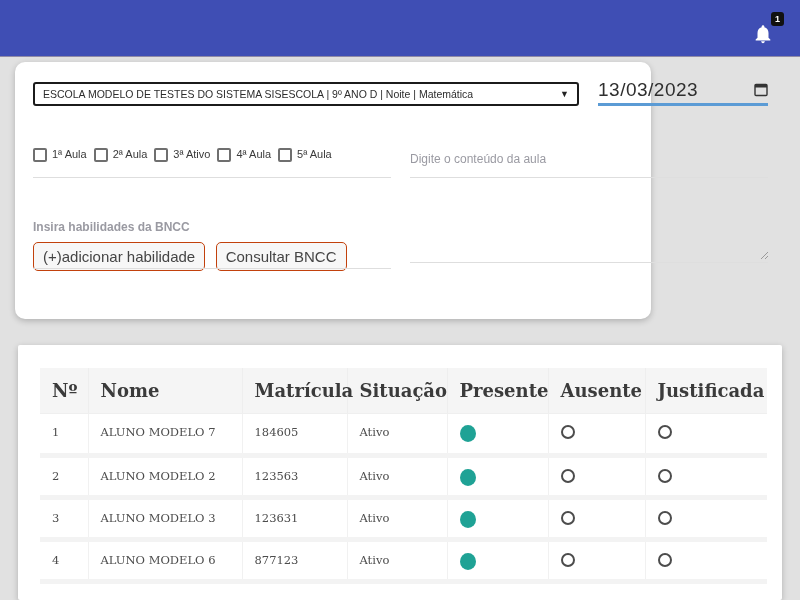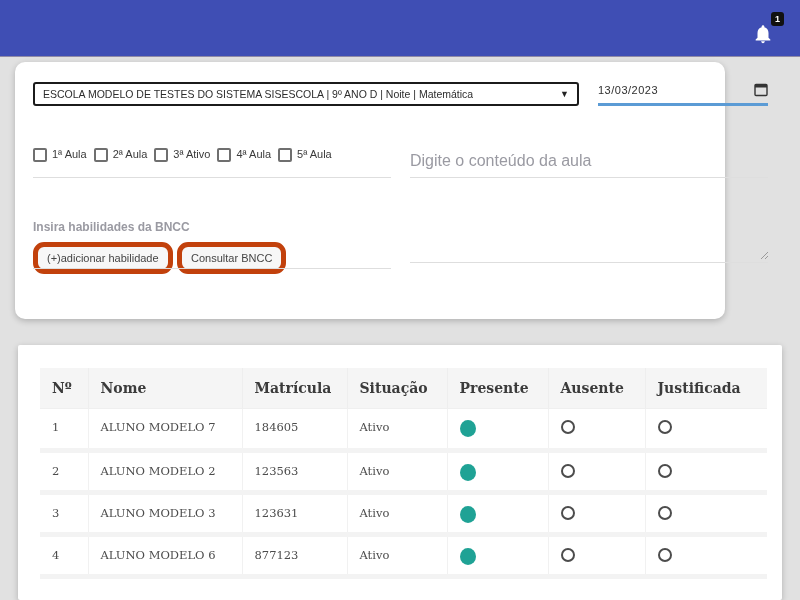--- a/index.html
+++ b/index.html
@@ -11,57 +11,57 @@
   .topbar { position:absolute; left:0; top:0; width:800px; height:57px;
             background:#3f4eb4; border-bottom:1px solid #8f8aa6; }
   .bell-wrap { position:absolute; right:18px; top:16px; width:30px; height:32px; cursor:pointer; }
   .bell-wrap svg { position:absolute; left:0; top:6px; }
   .badge { position:absolute; right:-2px; top:-4px; min-width:13px; height:14px;
            background:#111; color:#fff; font-size:9px; line-height:14px; text-align:center;
            border-radius:3px; padding:0 2px; font-weight:bold; }
 
   
   .card { position:absolute; background:#fff; box-shadow:0 2px 6px rgba(0,0,0,.22); }
-  .card-form  { left:15px; top:62px; width:710px; height:257px; border-radius:10px; }
+  .card-form  { left:15px; top:62px; width:636px; height:257px; border-radius:10px; }
   .card-table { left:18px; top:345px; width:764px; height:255px; border-radius:2px; }
 
   
   .class-select { position:absolute; left:18px; top:20px; width:546px; height:24px;
                   border:2px solid #1b1b1b; border-radius:3px; background:#fff;
                   display:flex; align-items:center; padding:0 8px; cursor:pointer; }
   .class-select .sel-text { font-size:10.5px; color:#2d2d2d; white-space:nowrap; overflow:hidden; }
   .class-select .caret { margin-left:auto; font-size:9px; color:#222; }
 
   
   .datefield { position:absolute; left:583px; top:14px; width:170px; height:30px;
                border-bottom:3px solid #5b9bd5; display:flex; align-items:center; cursor:text; }
-  .datefield .date-text { font-size:11px; color:#2f2f2f; letter-spacing:.5px;text-align:center; }
+  .datefield .date-text { font-size:19px; color:#2f2f2f; letter-spacing:.5px;text-align:center; }
   .datefield svg { margin-left:auto; }
 
   
   .underline { position:absolute; height:1px; background:#dedede; }
-  .ph { font-size:16px; color:#9a9aa2; }
+  .ph { font-size:12px; color:#9a9aa2; }
 
   .checkrow { position:absolute; left:18px; top:86px; display:flex; align-items:center; gap:7px; }
   .cb-group { display:flex; gap:5px; cursor:pointer; }
   .cb { width:14px; height:14px; border:2px solid #6f6f6f; border-radius:2px; background:#fff; display:inline-block; }
   .cb-label { font-size:11px; color:#3a3a3a; }
 
   .field-label { position:absolute; font-size:12px; color:#9a9aa2; }
 
-  .btn { display:inline-block; border:5px solid #c2410c; background:#f7f7f7; color:#454545;
-         font-size:11px; padding:5px 9px; border-radius:11px; cursor:pointer;
+  .btn { display:inline-block; border:1px solid #c2410c; background:#f7f7f7; color:#454545;
+         font-size:15px; padding:5px 9px; border-radius:5px; cursor:pointer;
          font-family:"Liberation Sans", sans-serif; }
-  .btn + .btn { margin-left:0; }
+  .btn + .btn { margin-left:6px; }
   .bncc-buttons { position:absolute; left:18px; top:180px; }
 
   
   .tbl { position:absolute; left:22px; top:23px; width:727px; border-collapse:collapse;
          font-family:"DejaVu Serif", serif; table-layout:fixed; }
-  .tbl th { background:#f5f5f5; font-weight:600; font-size:14px; color:#3b3b3b;
+  .tbl th { background:#f5f5f5; font-weight:600; font-size:18px; color:#3b3b3b;
             text-align:left; padding:12px 0 12px 12px; border-right:1px solid #eeeeee;
             border-bottom:1px solid #efefef; }
   .tbl td { background:#fff; font-size:11.5px; color:#4c4c4c; vertical-align:top;
             padding:11px 0 0 12px; height:42px; border-right:1px solid #f1f1f1;
             border-bottom:5px solid #f3f3f3; }
   .tbl th:last-child, .tbl td:last-child { border-right:none; }
   .col-num{width:48px}.col-nome{width:154px}.col-mat{width:105px}.col-sit{width:100px}
   .col-pre{width:101px}.col-aus{width:97px}.col-jus{width:122px}
 
   .radio { width:14px; height:14px; border-radius:50%; border:2px solid #4c4c4c;

